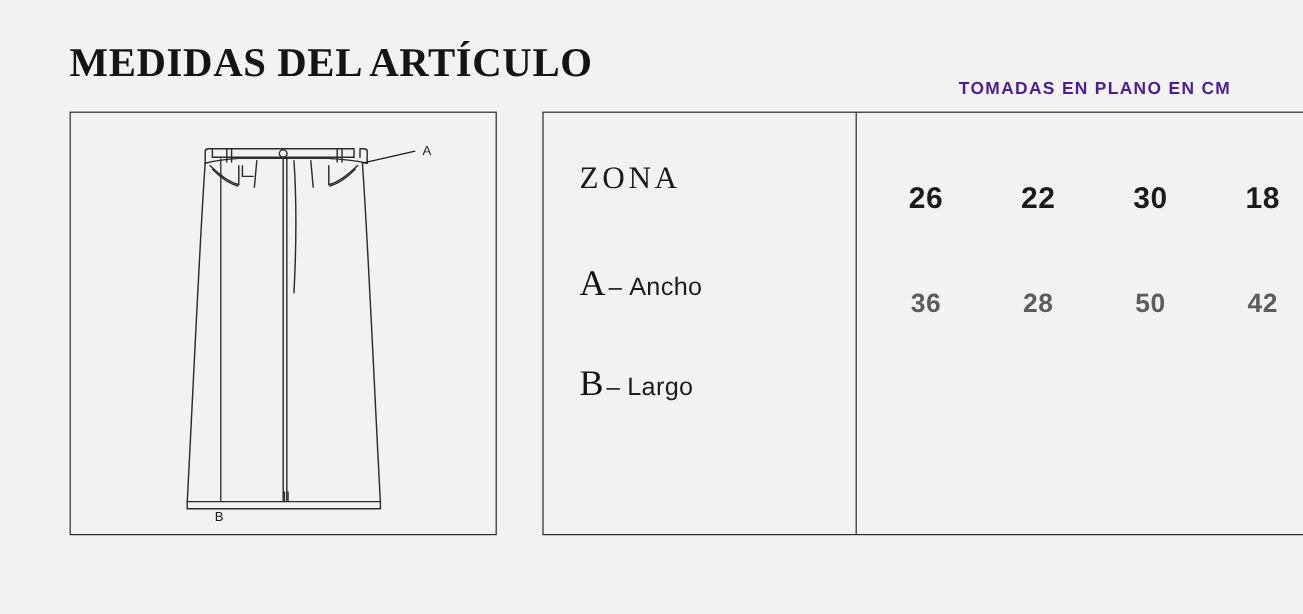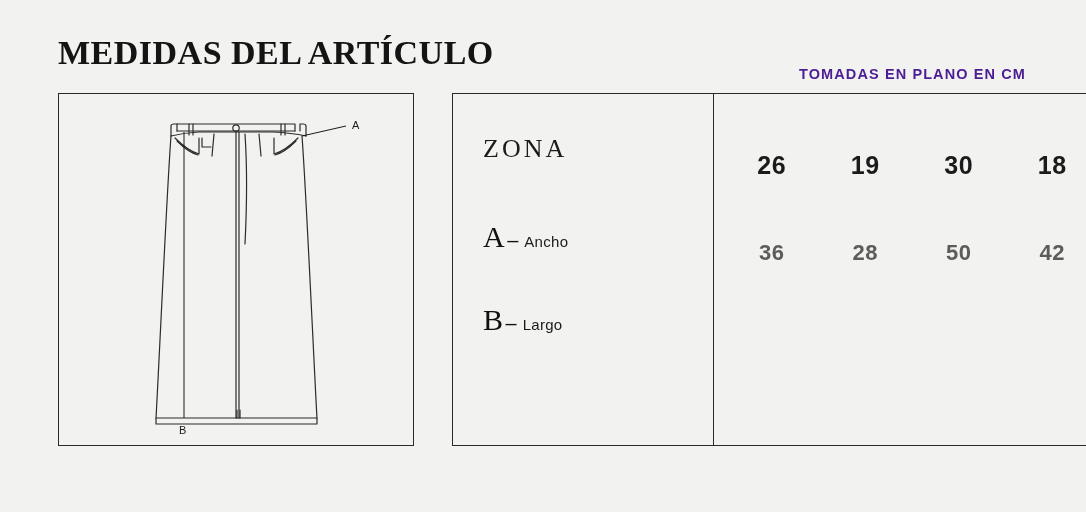--- a/index.html
+++ b/index.html
@@ -116,21 +116,21 @@
     letter-spacing: 0.5px;
   }
   .zone-cell .zone-dash {
     font-family: "Liberation Sans", sans-serif;
     font-size: 20px;
     color: #111;
     margin: 0 6px 0 2px;
   }
   .zone-cell .zone-name {
     font-family: "Liberation Sans", sans-serif;
-    font-size: 15px;
+    font-size: 21px;
     color: #1b1b1b;
     letter-spacing: 0.3px;
   }
 
   .size-cells {
     flex: 1;
     display: flex;
     align-items: center;
     padding-left: 12px;
     box-sizing: border-box;
@@ -218,21 +218,21 @@
 
   <div class="table-box">
     <div class="table-divider"></div>
 
     <div class="row row-0">
       <div class="zone-cell">
         <span class="zone-head">ZONA</span>
       </div>
       <div class="size-cells">
         <div class="size-cell head-size">26</div>
-        <div class="size-cell head-size">19</div>
+        <div class="size-cell head-size">22</div>
         <div class="size-cell head-size">30</div>
         <div class="size-cell head-size">18</div>
       </div>
     </div>
 
     <div class="row row-1">
       <div class="zone-cell">
         <span class="zone-letter">A</span>
         <span class="zone-dash">–</span>
         <span class="zone-name">Ancho</span>

